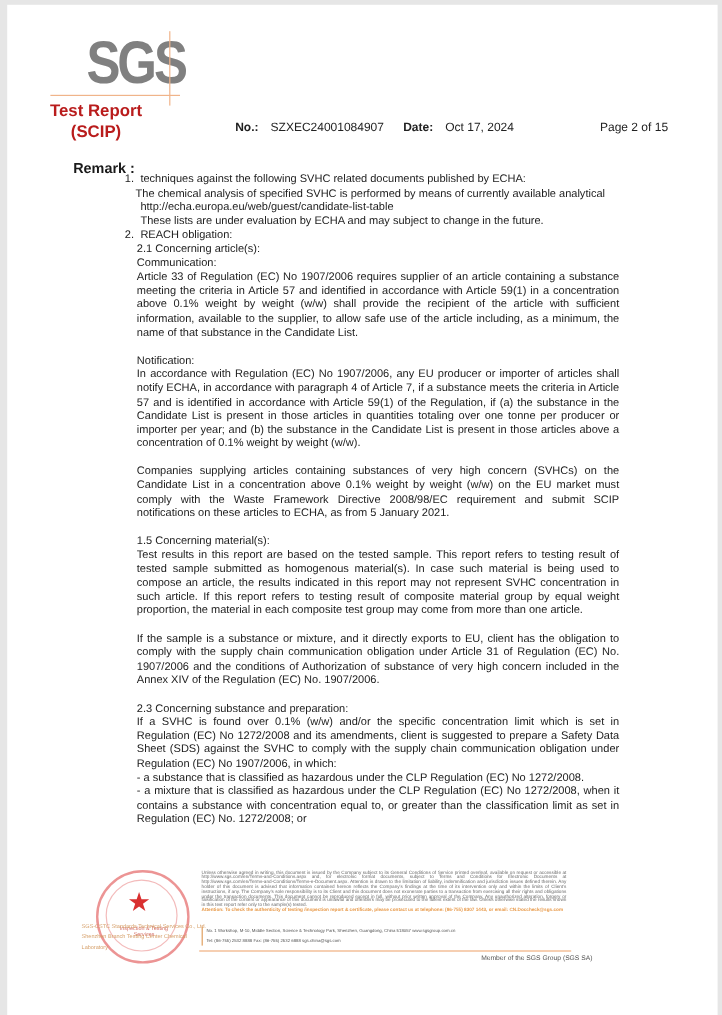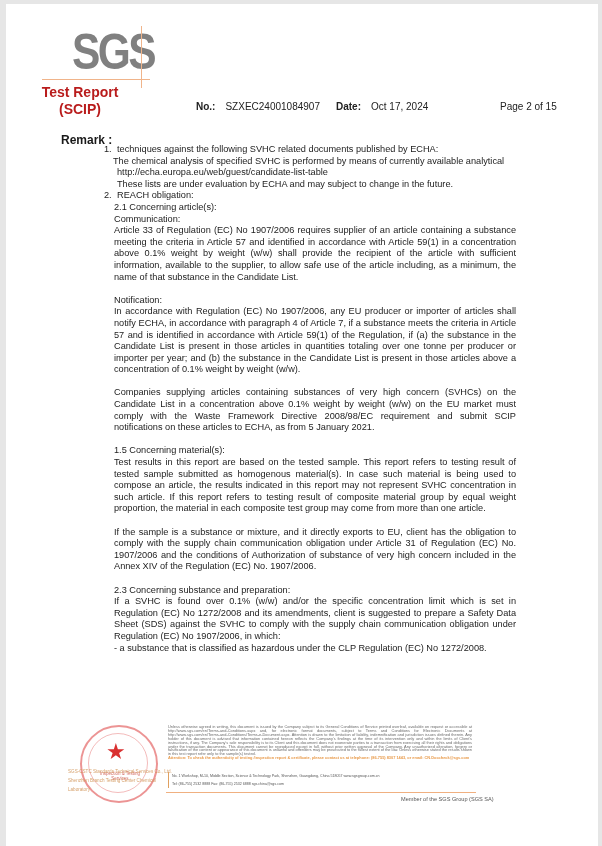--- a/index.html
+++ b/index.html
@@ -134,20 +134,21 @@
       <p class="just">Test results in this report are based on the tested sample. This report refers to testing result of tested sample submitted as homogenous material(s). In case such material is being used to compose an article, the results indicated in this report may not represent SVHC concentration in such article. If this report refers to testing result of composite material group by equal weight proportion, the material in each composite test group may come from more than one article.</p>
       <div class="gap"></div>
       <p class="just">If the sample is a substance or mixture, and it directly exports to EU, client has the obligation to comply with the supply chain communication obligation under Article 31 of Regulation (EC) No. 1907/2006 and the conditions of Authorization of substance of very high concern included in the Annex XIV of the Regulation (EC) No. 1907/2006.</p>
       <div class="gap"></div>
     </div>
 
     <div class="indent2">
       <p>2.3 Concerning substance and preparation:</p>
       <p class="just">If a SVHC is found over 0.1% (w/w) and/or the specific concentration limit which is set in Regulation (EC) No 1272/2008 and its amendments, client is suggested to prepare a Safety Data Sheet (SDS) against the SVHC to comply with the supply chain communication obligation under Regulation (EC) No 1907/2006, in which:</p>
       <p class="just">- a substance that is classified as hazardous under the CLP Regulation (EC) No 1272/2008.</p>
+      <p class="just">- a mixture that is classified as hazardous under the CLP Regulation (EC) No 1272/2008, when it contains a substance with concentration equal to, or greater than the classification limit as set in Regulation (EC) No. 1272/2008; or</p>
     </div>
   </div>
 
   <div class="footer">
     <div class="stamp">
       <div class="stamp-inner"></div>
       <div class="stamp-star">★</div>
       <div class="stamp-text">Inspection &amp; Testing Services</div>
     </div>
     <div class="stamp-co">

